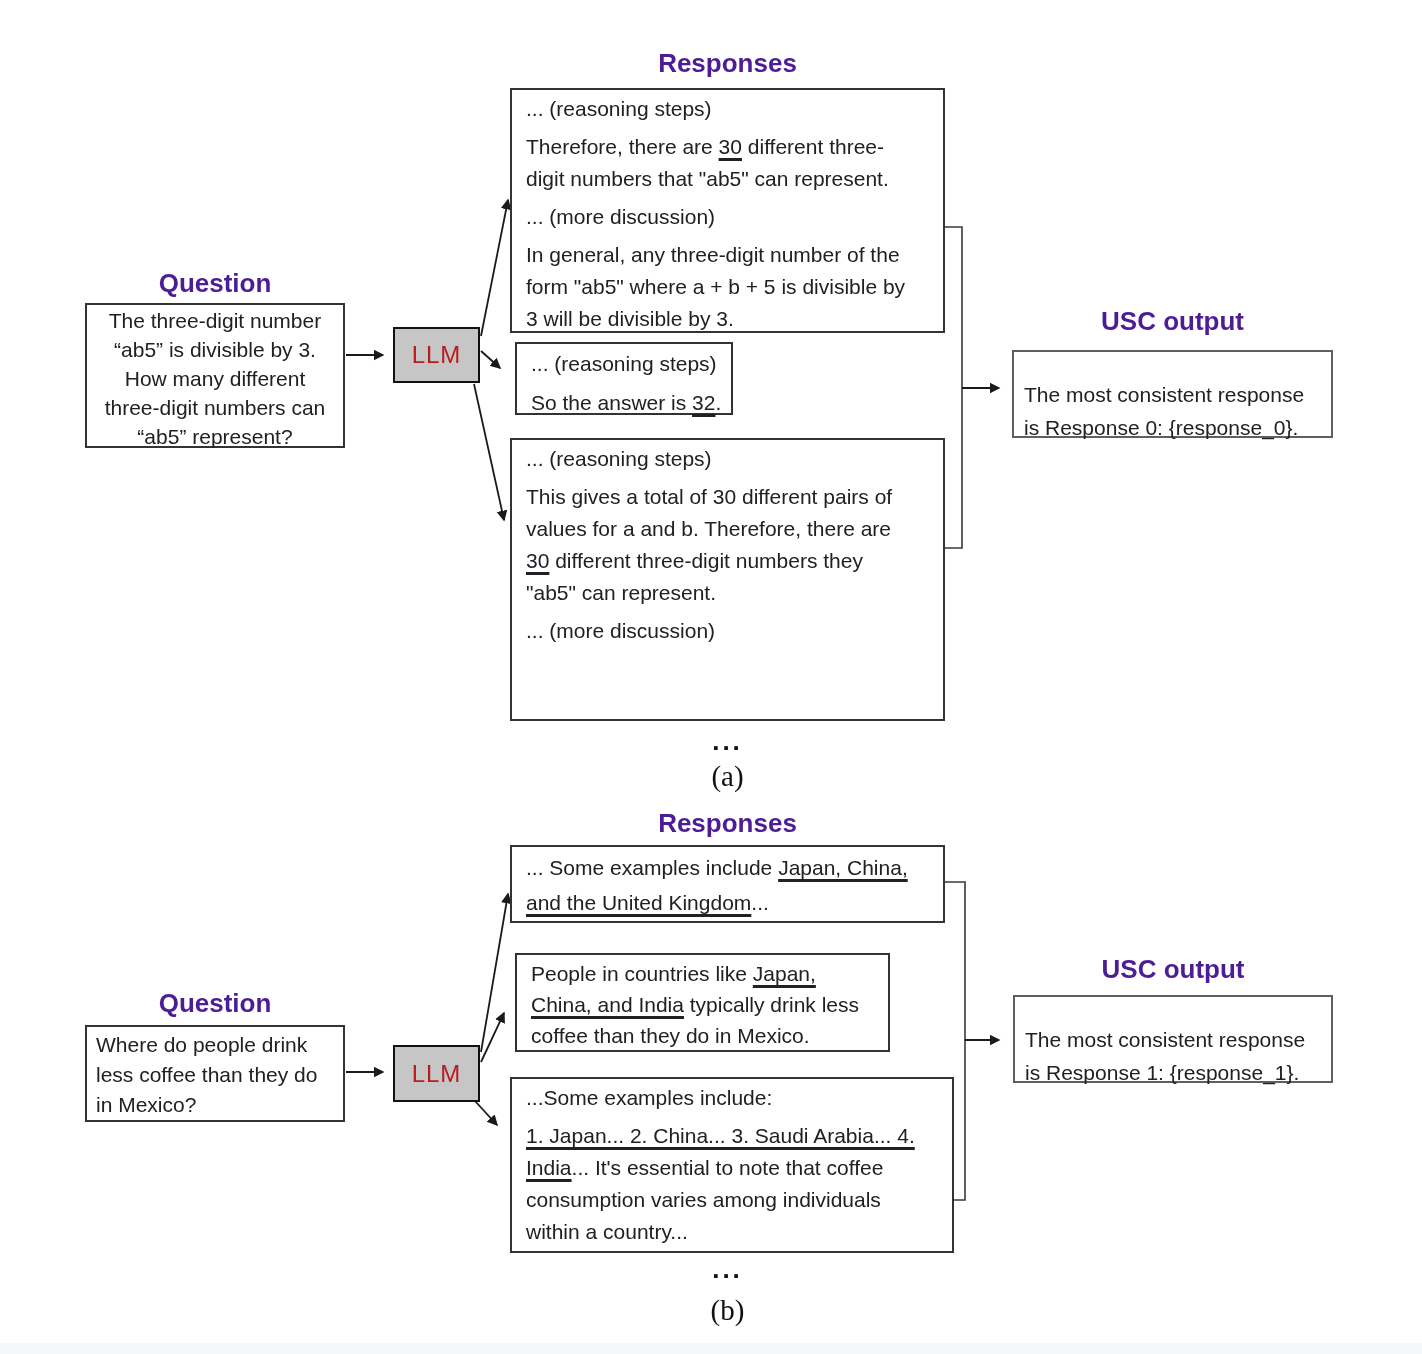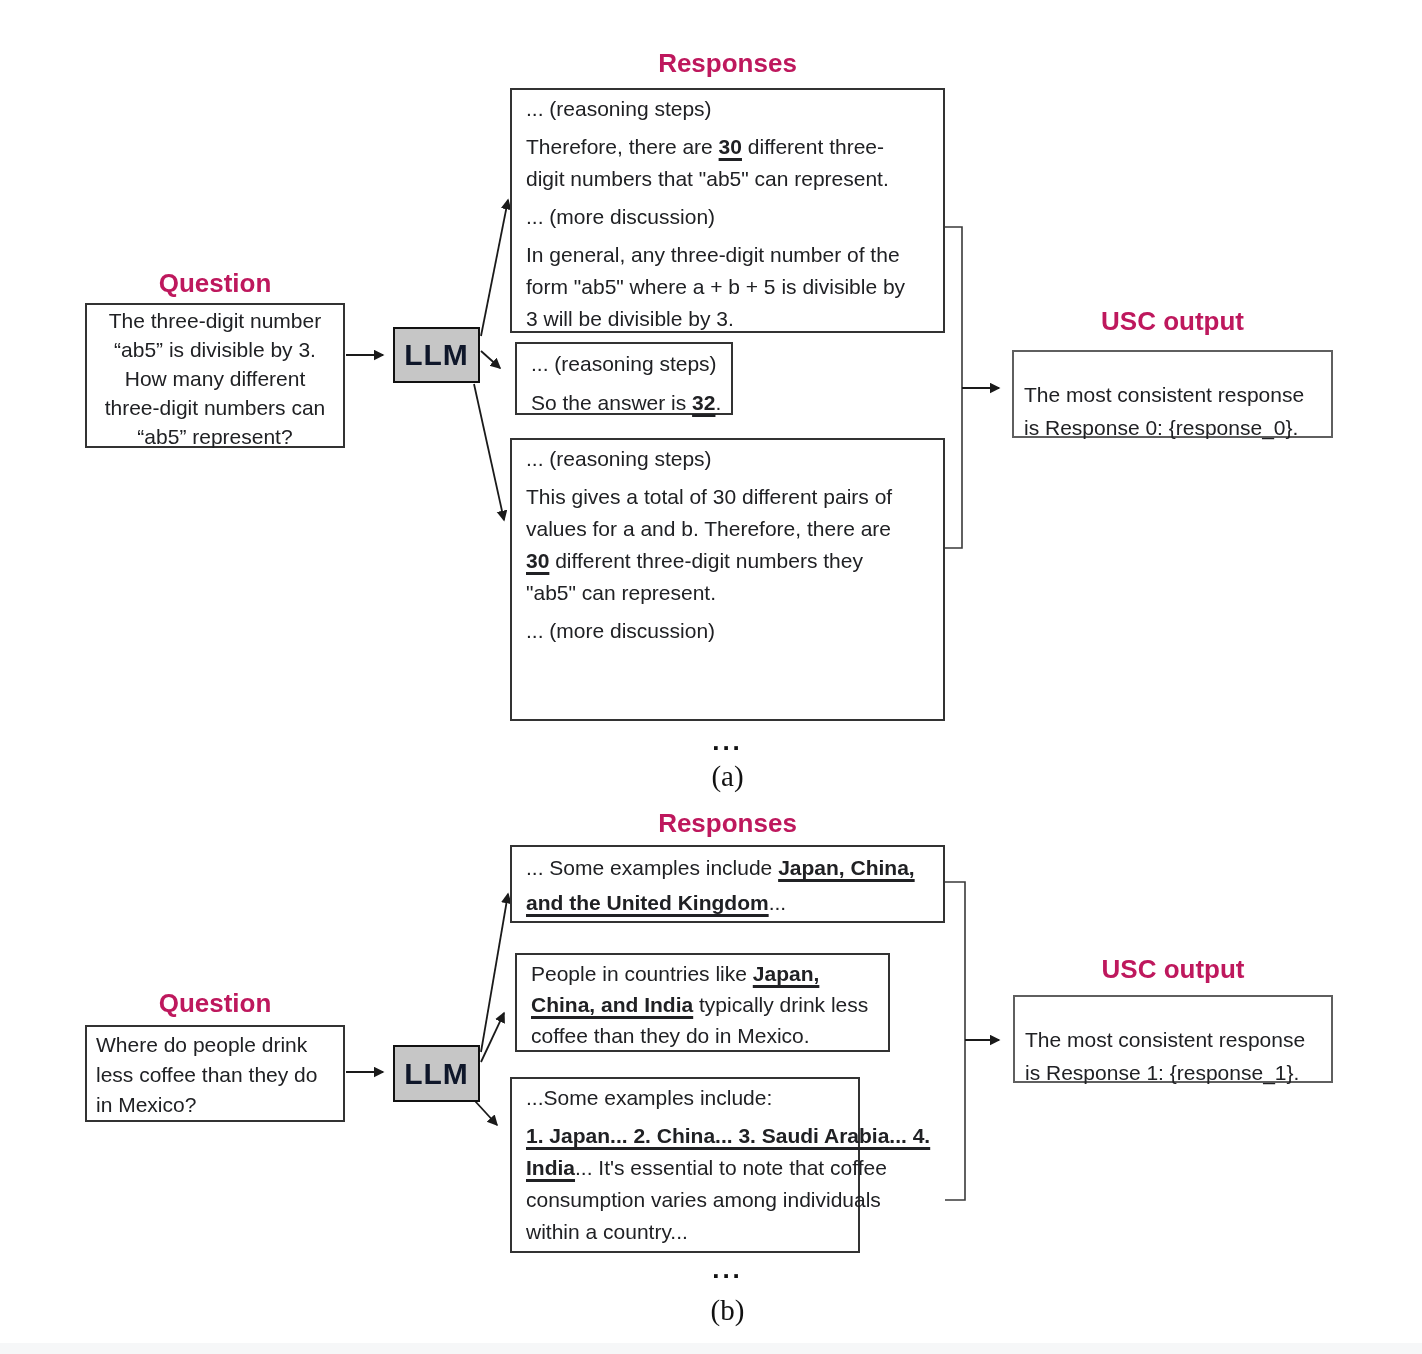--- a/index.html
+++ b/index.html
@@ -1,36 +1,36 @@
 <!DOCTYPE html>
 <html><head>
 <meta charset="utf-8">
 <style>
   html,body{margin:0;padding:0;background:#ffffff;}
   .canvas{
     position:relative;width:1422px;height:1354px;background:#ffffff;
     font-family:"Liberation Sans","DejaVu Sans",sans-serif;color:#202124;overflow:hidden;
   }
   .overlay{position:absolute;left:0;top:0;width:1422px;height:1354px;pointer-events:none;}
-  .hdr{position:absolute;font-weight:700;font-size:26px;color:#be185d;text-align:center;line-height:30px;}
+  .hdr{position:absolute;font-weight:700;font-size:26px;color:#4c1d95;text-align:center;line-height:30px;}
   .box{
     position:absolute;background:#ffffff;border:2px solid #333333;
     font-size:21px;box-sizing:border-box;
   }
   .rbox{padding:3px 8px;}
   .rbox p{margin:0 0 6px 6px;white-space:pre;}
   .rbox p:last-child{margin-bottom:0;}
-  .seg-bold{font-weight:700;}
+  .seg-bold{font-weight:400;}
   .seg-underline{text-decoration:underline;text-decoration-thickness:2.5px;text-underline-offset:4px;}
   .qbox{padding:1px 9px;white-space:pre-line;}
   .uscbox{border-color:#5f5f5f;padding:26px 10px;white-space:pre-line;line-height:33px;}
   .llm{
     position:absolute;background:#c6c6c6;border:2.5px solid #111111;box-sizing:border-box;
     display:flex;align-items:center;justify-content:center;
-    font-weight:700;font-size:30px;color:#0f172a;letter-spacing:1px;
+    font-weight:400;font-size:24px;color:#b91c1c;letter-spacing:1px;
   }
   .dots{position:absolute;font-weight:800;font-size:26px;letter-spacing:3px;text-align:center;color:#111111;}
   .caption{
     position:absolute;font-family:"Liberation Serif","DejaVu Serif",serif;
     font-size:29px;color:#111111;text-align:center;
   }
   .bottom-strip{position:absolute;left:0;top:1343px;width:1422px;height:11px;background:#f6f7f8;}
 </style>
 </head>
 <body>
@@ -112,21 +112,21 @@
       <p><span>People in countries like </span><span class="seg-bold seg-underline">Japan,
 China, and India</span><span> typically drink less
 coffee than they do in Mexico.</span></p>
     </div>
 
   <div class="box rbox" style="left:510px;top:845px;width:435px;height:78px;line-height:35px;">
       <p><span>... Some examples include </span><span class="seg-bold seg-underline">Japan, China,
 and the United Kingdom</span><span>...</span></p>
     </div>
 
-  <div class="box rbox" style="left:510px;top:1077px;width:350px;height:176px;line-height:32px;">
+  <div class="box rbox" style="left:510px;top:1077px;width:444px;height:176px;line-height:32px;">
       <p><span>...Some examples include:</span></p>
       <p><span class="seg-bold seg-underline">1. Japan... 2. China... 3. Saudi Arabia... 4.
 India</span><span>... It's essential to note that coffee
 consumption varies among individuals
 within a country...</span></p>
     </div>
 
   <div class="dots" style="left:510px;top:1254px;width:435px;">...</div>
 
   <div class="caption" style="left:510px;top:1294px;width:435px;">(b)</div>

